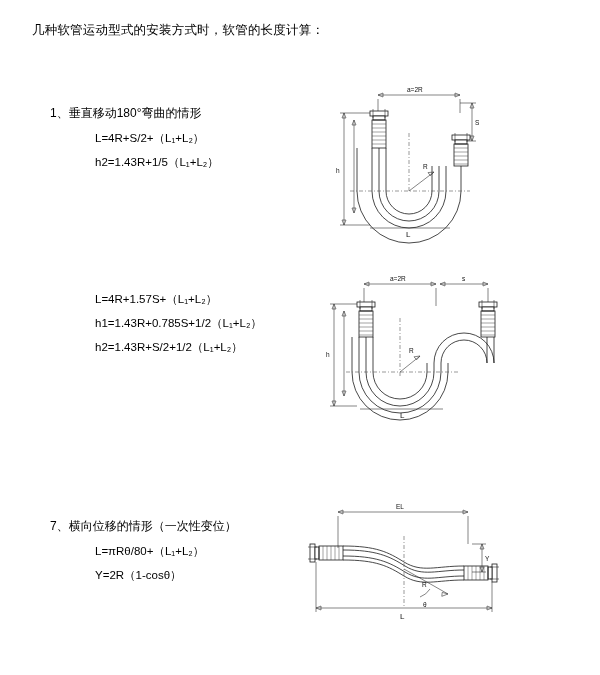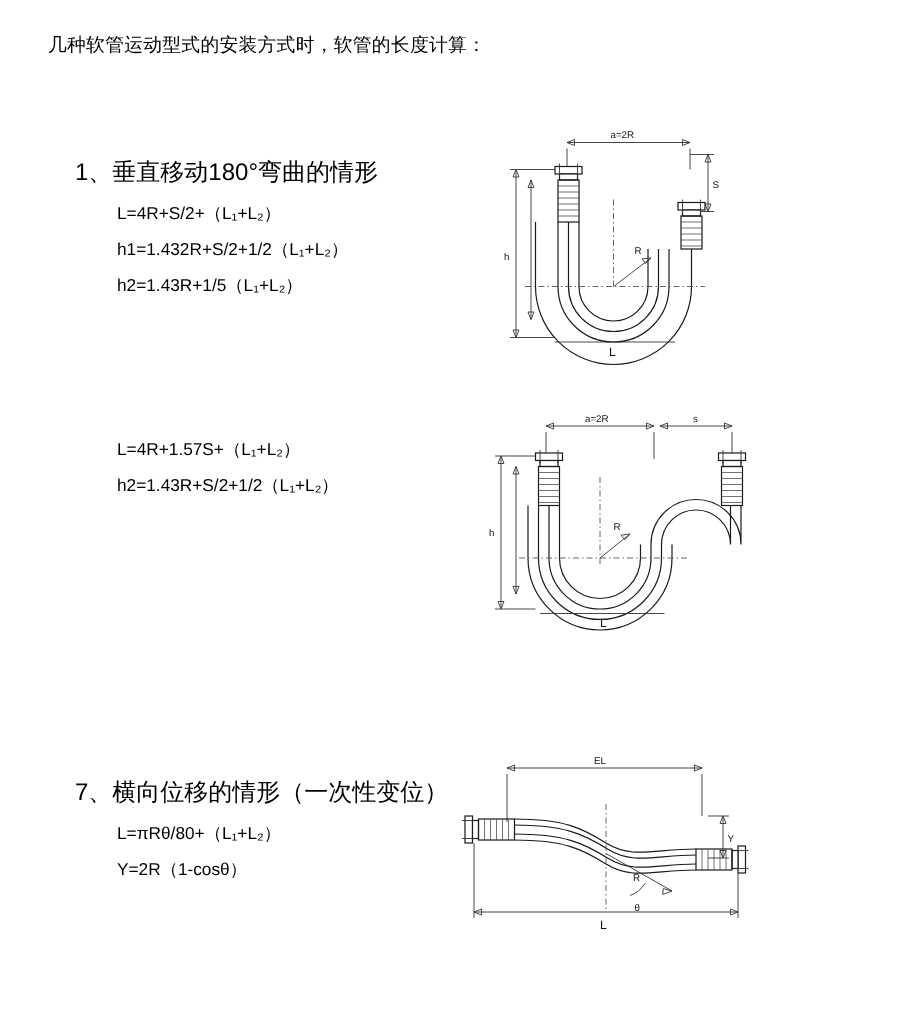--- a/index.html
+++ b/index.html
@@ -37,28 +37,28 @@
   .sec2 { top: 292px; }
   .sec3 { top: 518px; }
 
   .text-col {
     position: absolute;
     left: 50px;
     top: 0;
     width: 250px;
   }
   .sec-title {
-    font-size: 16px;
+    font-size: 12px;
     white-space: nowrap;
     margin-bottom: 9px;
   }
   .formula {
     font-size: 11.5px;
     white-space: nowrap;
-    margin-left: 28px;
+    margin-left: 45px;
     margin-bottom: 9px;
   }
   .fig {
     position: absolute;
     top: -32px;
   }
   .fig1 { left: 310px; }
   .fig2 { left: 308px; }
   .fig3 { left: 296px; }
 
@@ -85,21 +85,20 @@
 <body>
 
 <div class="page">
 
   <div class="heading">几种软管运动型式的安装方式时，软管的长度计算：</div>
 
   <div class="section sec1">
     <div class="text-col">
       <div class="sec-title">1、垂直移动180°弯曲的情形</div>
       <div class="formula">L=4R+S/2+（L₁+L₂）</div>
-      <div class="formula">h1=1.432R+S/2+1/2（L₁+L₂）</div>
       <div class="formula">h2=1.43R+1/5（L₁+L₂）</div>
     </div>
 
     <div class="fig fig1">
       <svg width="200" height="190" viewBox="0 0 200 190">
 
         <line class="dim" x1="68" y1="22" x2="150" y2="22"></line>
         <path class="dim" d="M68 22 l5 -2 v4 z" fill="#333"></path>
         <path class="dim" d="M150 22 l-5 -2 v4 z" fill="#333"></path>
         <text class="dimtext" x="97" y="19">a=2R</text>
@@ -168,20 +167,21 @@
 
         <text class="dimtext-lg" x="96" y="164">L</text>
         <line class="dim" x1="60" y1="155" x2="140" y2="155"></line>
       </svg>
     </div>
   </div>
 
   <div class="section sec2">
     <div class="text-col">
       <div class="formula">L=4R+1.57S+（L₁+L₂）</div>
+      <div class="formula">h1=1.43R+0.785S+1/2（L₁+L₂）</div>
       <div class="formula">h2=1.43R+S/2+1/2（L₁+L₂）</div>
     </div>
 
     <div class="fig fig2">
       <svg width="205" height="180" viewBox="0 0 205 180">
 
         <line class="dim" x1="56" y1="24" x2="128" y2="24"></line>
         <path class="dim" d="M56 24 l5 -2 v4 z" fill="#333"></path>
         <path class="dim" d="M128 24 l-5 -2 v4 z" fill="#333"></path>
         <text class="dimtext" x="82" y="21">a=2R</text>

